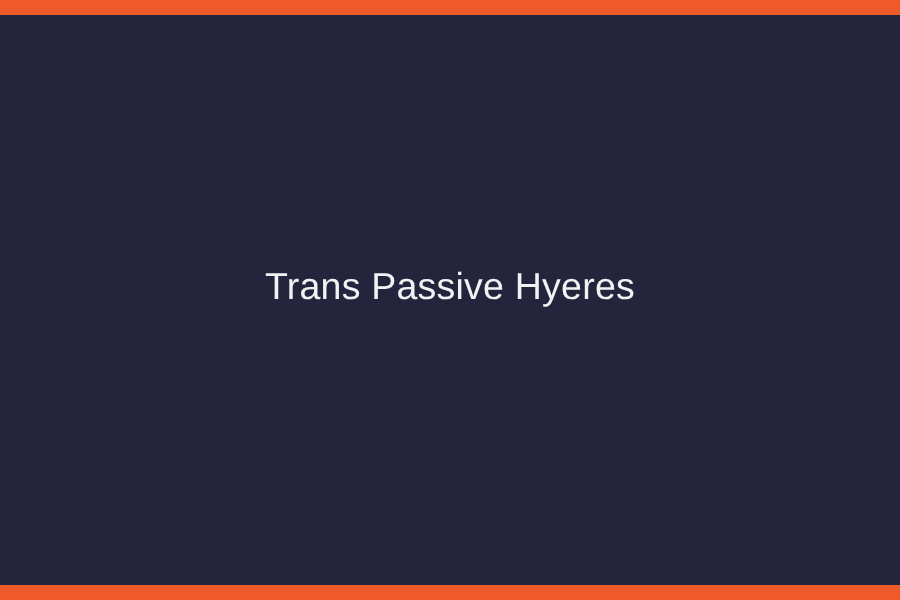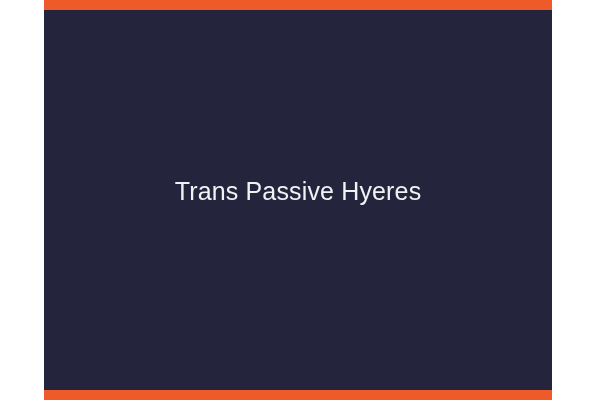--- a/index.html
+++ b/index.html
@@ -11,27 +11,26 @@
   body {
     width: 600px;
     height: 400px;
     overflow: hidden;
     font-family: "Liberation Sans", sans-serif;
   }
 
   
   .banner {
     position: relative;
-    width: 508px;
+    width: 600px;
     height: 400px;
     box-sizing: border-box;
     display: flex;
     flex-direction: column;
     background: #ffffff;
-    margin-left: 44px;
   }
 
   
   .accent-bar {
     flex: 0 0 auto;
     width: 100%;
     height: 10px;
     background: #ef5a2b;
   }
 

